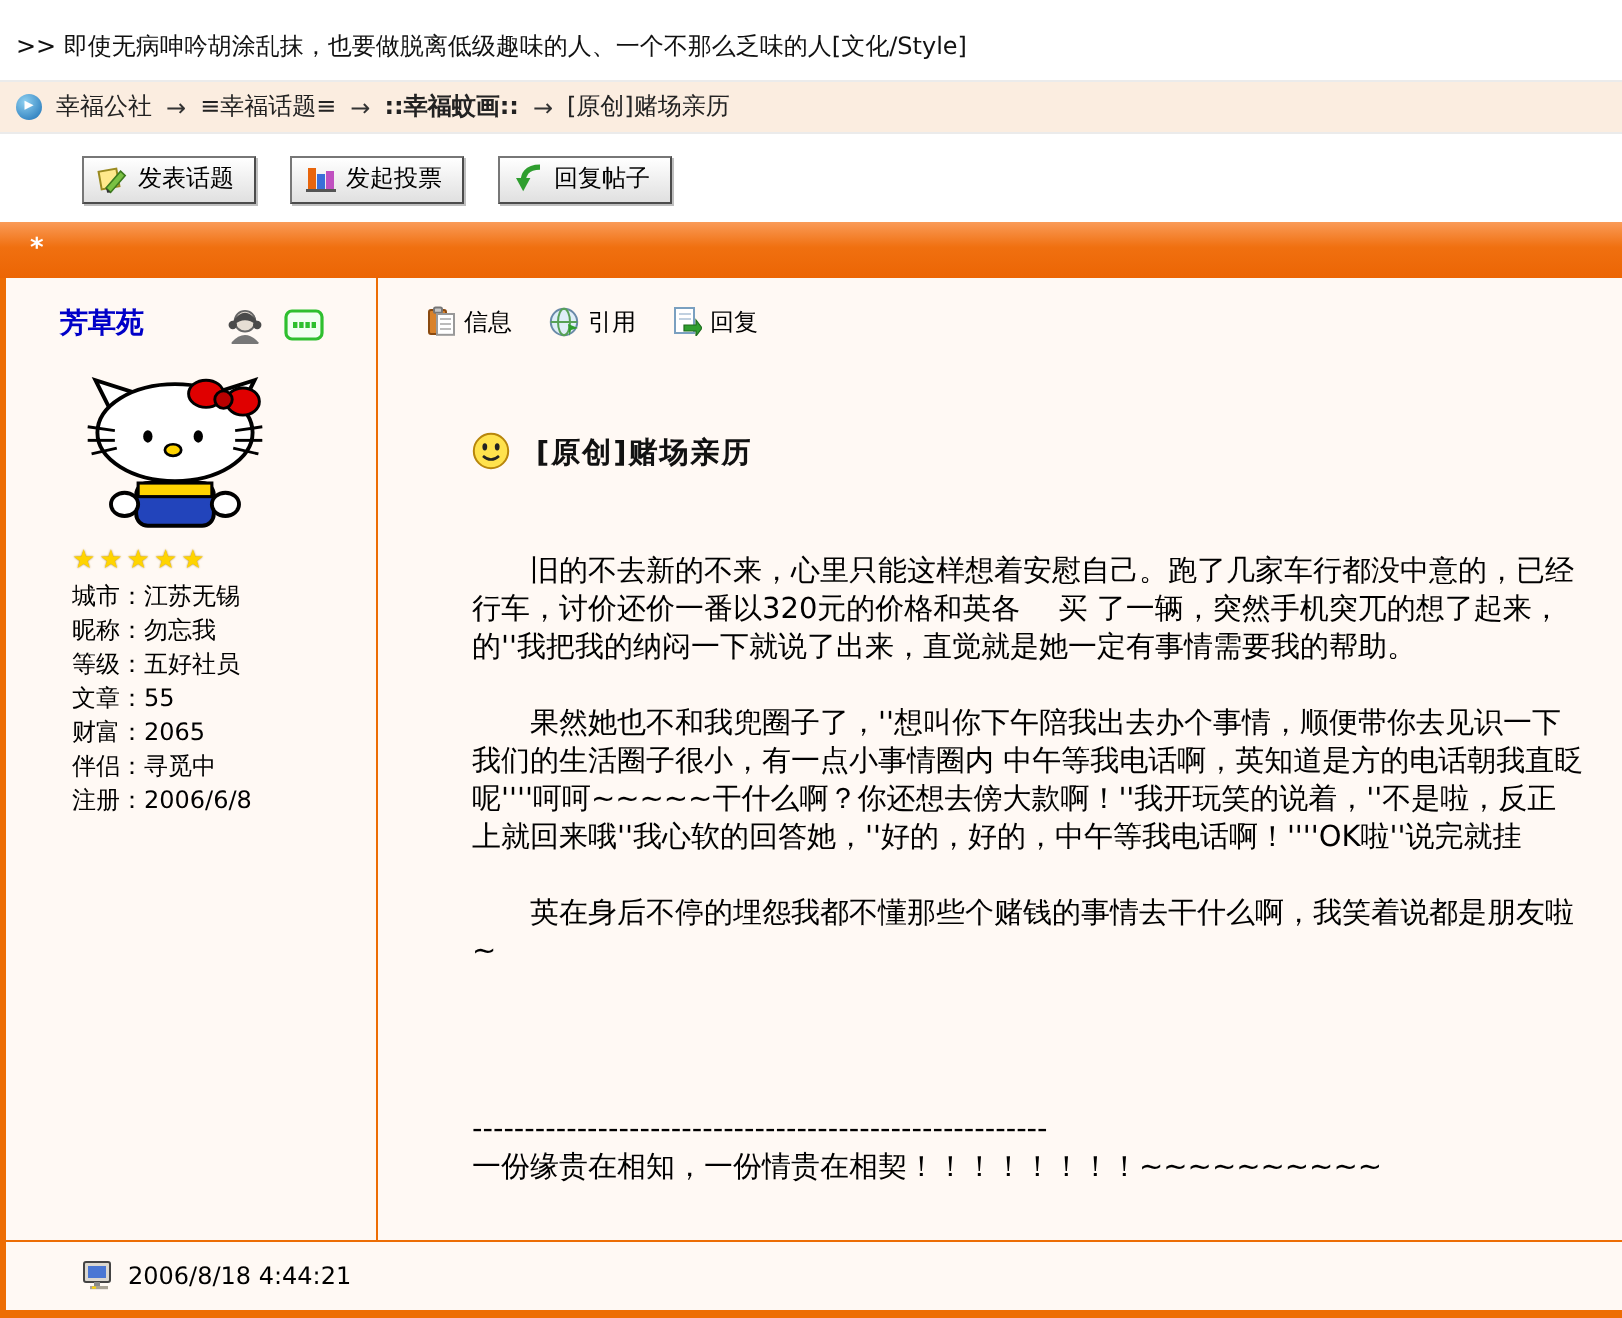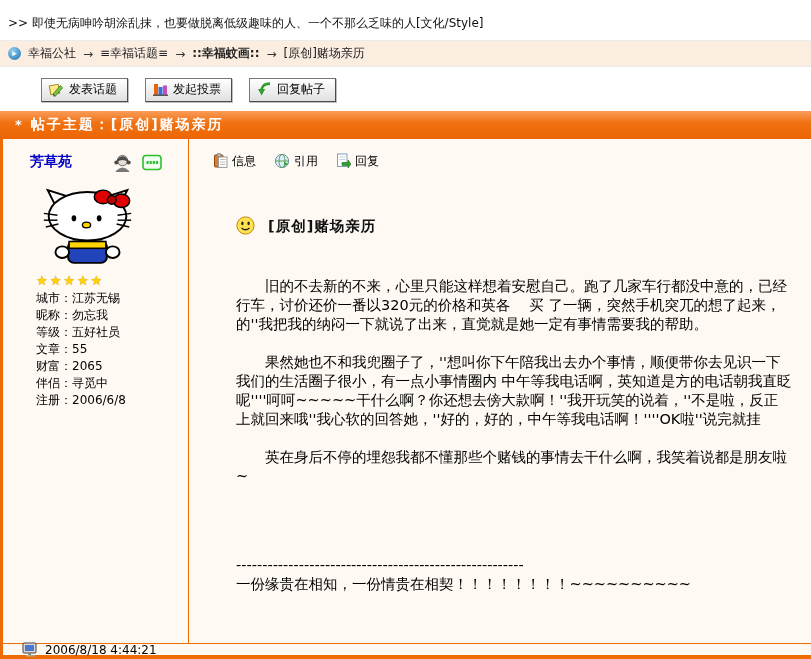--- a/index.html
+++ b/index.html
@@ -69,23 +69,23 @@
   .post-title-text { font-weight: bold; font-size: 14.5px; color: #111; letter-spacing: 1px; }
 
   .post-body { margin: 20px 0 0 23px; font-size: 14.5px; color: #000; }
   .bline { height: 19px; line-height: 19px; white-space: pre; }
 
   .signature { margin: 70px 0 0 23px; font-size: 14.5px; color: #000; }
   .sig-dash { height: 19px; line-height: 19px; white-space: pre; letter-spacing: 0; }
   .sig-text { height: 19px; line-height: 19px; white-space: pre; }
 
   .footer {
-    height: 16px; background: #FFF9F4;
+    height: 39px; background: #FFF9F4;
     border-top: 1px solid #ED6D04; border-bottom: 4px solid #ED6D04; border-left: 3px solid #ED6D04;
-    display: flex; align-items: center; gap: 7px; padding-left: 19px;
+    display: flex; align-items: center; gap: 7px; padding-left: 38px;
     font-size: 12px; flex-shrink: 0;
   }
   .footer svg { display: block; }
 </style>
 </head>
 <body>
 
 <div class="page">
 
   <div class="top-notice">&gt;&gt; 即使无病呻吟胡涂乱抹，也要做脱离低级趣味的人、一个不那么乏味的人[文化/Style]</div>
@@ -129,21 +129,20 @@
             <path d="M14 2.6 C7 2.6 5.6 6.6 5.6 9.8" stroke="#2f9e2f" stroke-width="2.6" fill="none"></path>
             <path d="M2 8 L9.2 8 L5.6 14.6 Z" fill="#2f9e2f"></path>
           </svg>
         </span>
       <span>回复帖子</span>
     </button>
   </div>
 
   <div class="topic-bar">
     <span class="topic-star">*</span>
-    <span>帖子主题：[原创]赌场亲历</span>
   </div>
 
   <div class="main">
 
     <div class="left-col">
       <div class="user-row">
         <span class="username">芳草苑</span>
         <span class="user-icons">
           <span>
               <svg width="21" height="21" viewBox="0 0 22 22">

